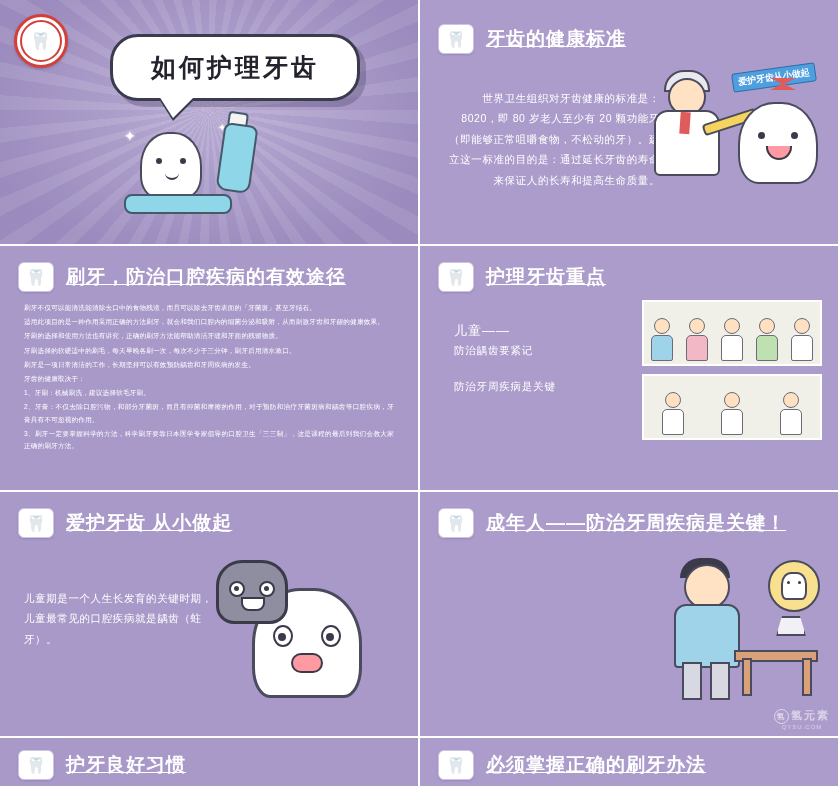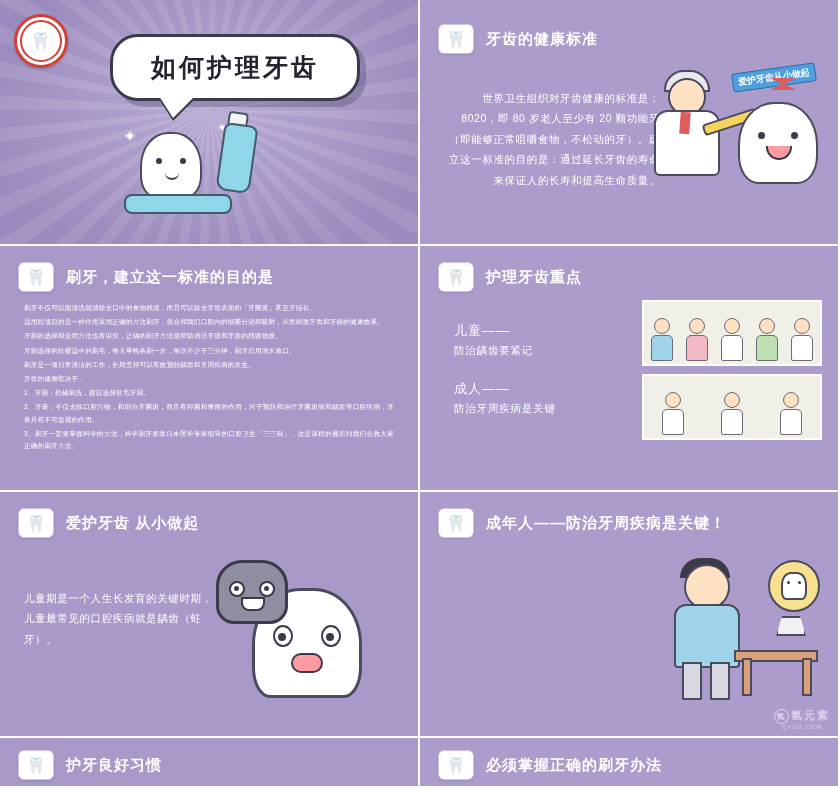--- a/index.html
+++ b/index.html
@@ -179,23 +179,24 @@
     border-radius: 6px;
     border: 1px solid #cfc4e2;
     display: flex;
     align-items: center;
     justify-content: center;
     flex: none;
     box-shadow: 0 1px 2px rgba(80,60,120,0.2);
   }
   .head-title {
     color: #ffffff;
-    font-size: 15px;
+    font-size: 19px;
     font-weight: bold;
     letter-spacing: 1px;
+    text-decoration: underline;
   }
   
   .body-text {
     color: #ffffff;
     font-size: 10.5px;
     line-height: 1.95;
     letter-spacing: 0.6px;
   }
   .tiny-text {
     color: #ffffff;
@@ -572,21 +573,21 @@
         <div class="eye r"></div>
         <div class="smile"></div>
       </div>
       <div class="bowtie"></div>
     </div>
   </div>
 
   <div class="slide">
     <div class="head">
       <div class="head-icon">🦷</div>
-      <div class="head-title">刷牙，建立这一标准的目的是</div>
+      <div class="head-title">刷牙，防治口腔疾病的有效途径</div>
     </div>
 
 
     <div class="s3-para tiny-text">
       <p>刷牙不仅可以能清洗能清除去口中的食物残渣，而且可以除去牙齿表面的「牙菌斑」甚至牙结石。</p>
       <p>适用此项目的是一种作用采用正确的方法刷牙，就会和我们口腔内的细菌分泌和吸附，从而刺激牙齿和牙龈的健康效果。</p>
       <p>牙刷的选择和使用方法也有讲究，正确的刷牙方法能帮助清洁牙缝和牙面的残留物质。</p>
       <p>牙刷选择的软硬适中的刷毛，每天早晚各刷一次，每次不少于三分钟，刷牙后用清水漱口。</p>
       <p>刷牙是一项日常清洁的工作，长期坚持可以有效预防龋齿和牙周疾病的发生。</p>
       <p>牙齿的健康取决于：</p>
@@ -598,21 +599,20 @@
 
   <div class="slide purple-plain">
     <div class="head">
       <div class="head-icon">🦷</div>
       <div class="head-title">护理牙齿重点</div>
     </div>
 
     <div class="s4-left">
       <div class="s4-line">儿童——</div>
       <div class="s4-sub">防治龋齿要紧记</div>
-      <div class="s4-line">成人——</div>
       <div class="s4-sub">防治牙周疾病是关键</div>
     </div>
 
     <div class="photo-stack">
       <div class="photo">
         <div class="figs">
           <div class="fig blue">
               <div class="h"></div>
               <div class="b"></div>
             </div>

